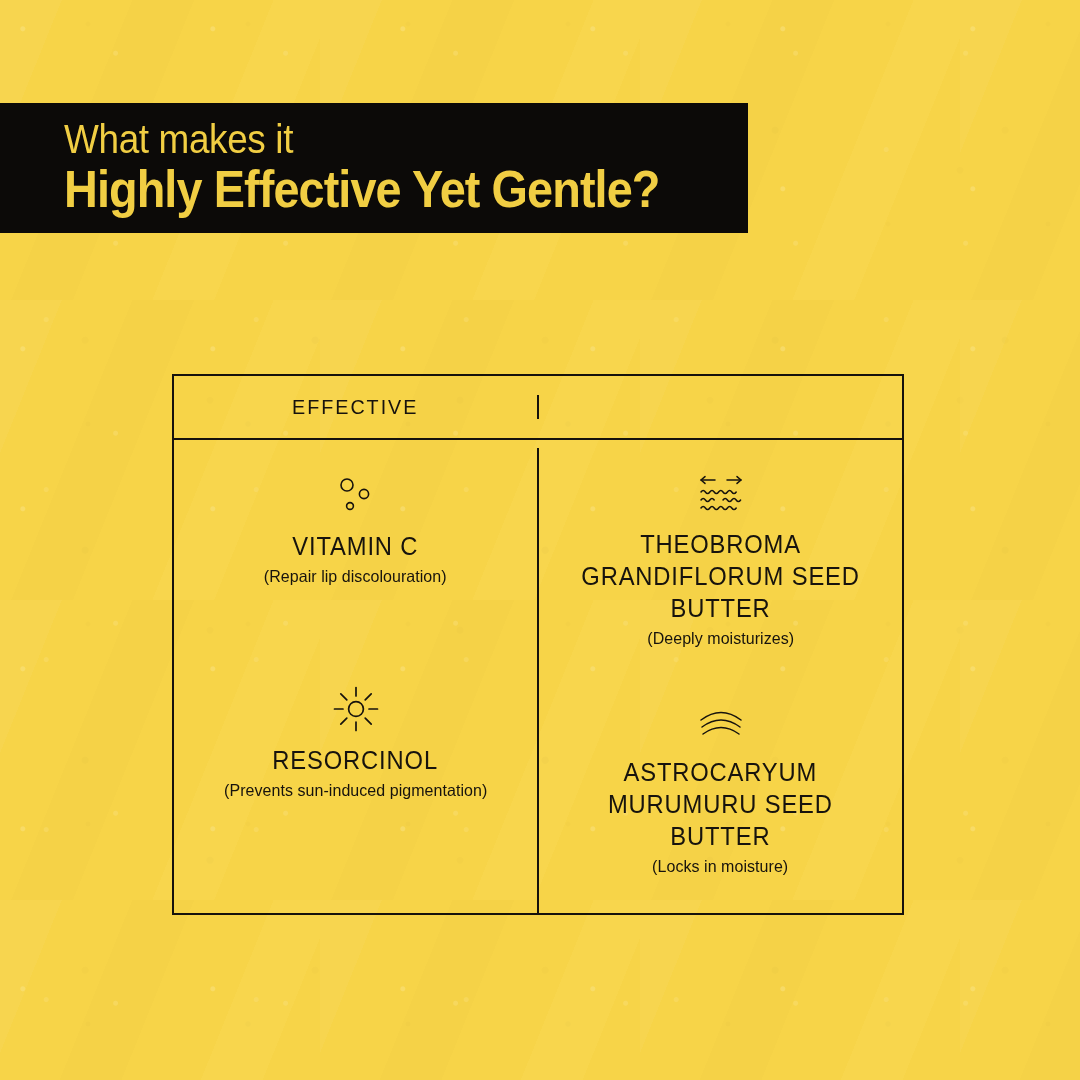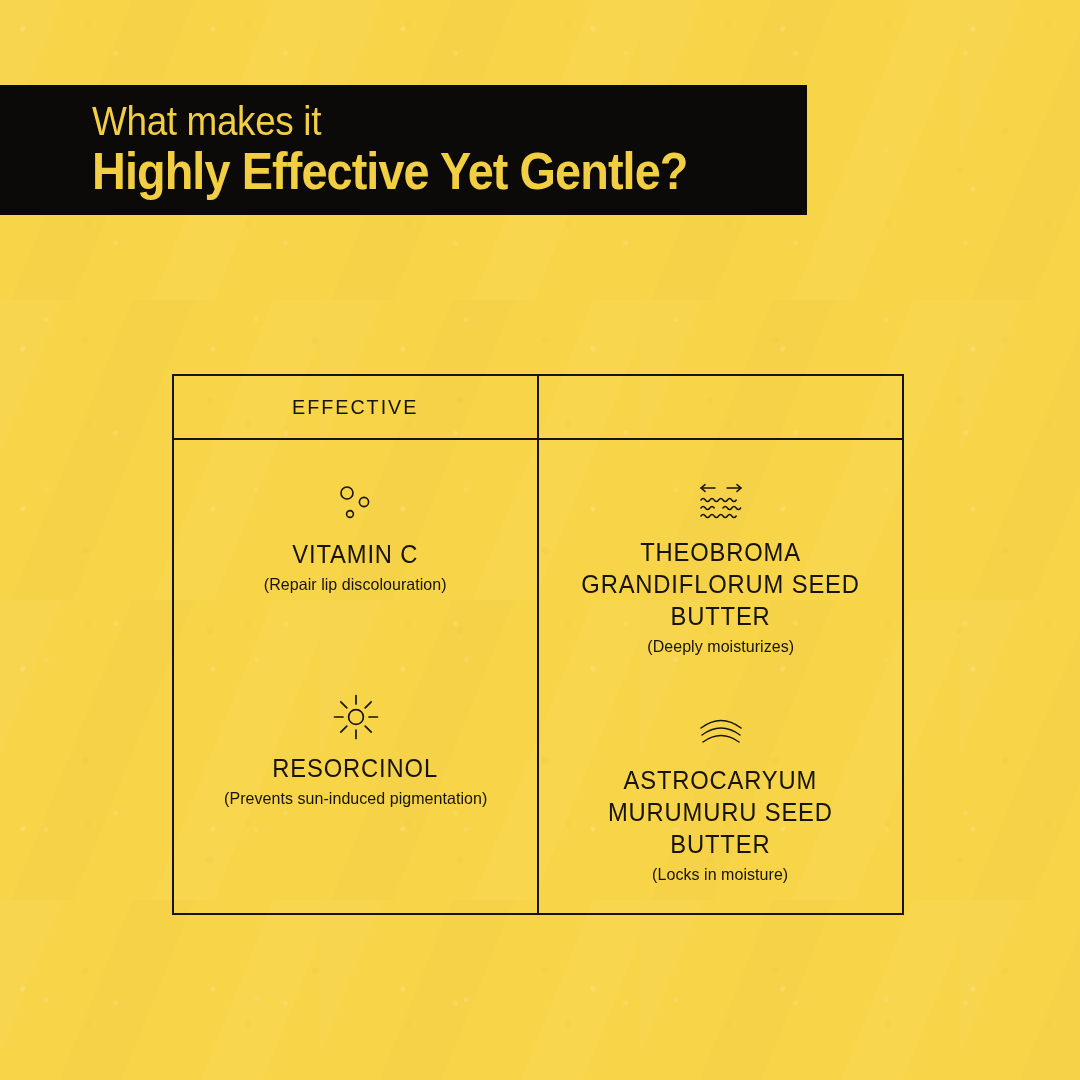--- a/index.html
+++ b/index.html
@@ -30,25 +30,25 @@
       linear-gradient(112deg, rgba(255,255,255,.13) 0 14%, transparent 14% 30%,
                       rgba(0,0,0,.03) 30% 44%, transparent 44% 62%,
                       rgba(255,255,255,.10) 62% 76%, transparent 76%);
     background-size: 190px 160px, 230px 210px, 170px 190px, 250px 230px,
                      210px 170px, 160px 200px, 320px 300px;
   }
 
   
   #header-banner {
     position:absolute;
-    left:0; top:85px;
-    width:807px; height:130px;
+    left:0; top:103px;
+    width:748px; height:130px;
     background:#0C0A08;
     z-index:3;
-    padding-left:92px;
+    padding-left:64px;
     display:flex;
     flex-direction:column;
     justify-content:center;
   }
 
   .headline-line1 {
     color:#F1CE43;
     font-family:"Liberation Sans", sans-serif;
     font-size:41px;
     font-weight:400;
@@ -81,20 +81,21 @@
     display:flex;
     flex-direction:column;
     z-index:2;
   }
 
   #table-header-row {
     display:flex;
     height:64px;
     flex:0 0 64px;
     border-bottom:2.5px solid #16120C;
+    align-items:center;
   }
 
   #table-body-row {
     display:flex;
     flex:1 1 auto;
   }
 
   .col-left  { width:365px; flex:0 0 365px; border-right:2.5px solid #16120C; }
   .col-right { flex:1 1 auto; }
 
@@ -110,21 +111,22 @@
     font-weight:400;
     letter-spacing:2.1px;
     color:#17130D;
     transform:scaleX(.94);
   }
 
   .body-cell {
     display:flex;
     flex-direction:column;
     align-items:center;
-    padding-top:40px;
+    padding-top:24px;
+    margin-top:8px;
   }
 
   .ingredient {
     display:flex;
     flex-direction:column;
     align-items:center;
     width:100%;
   }
 
   .ingredient-icon {

